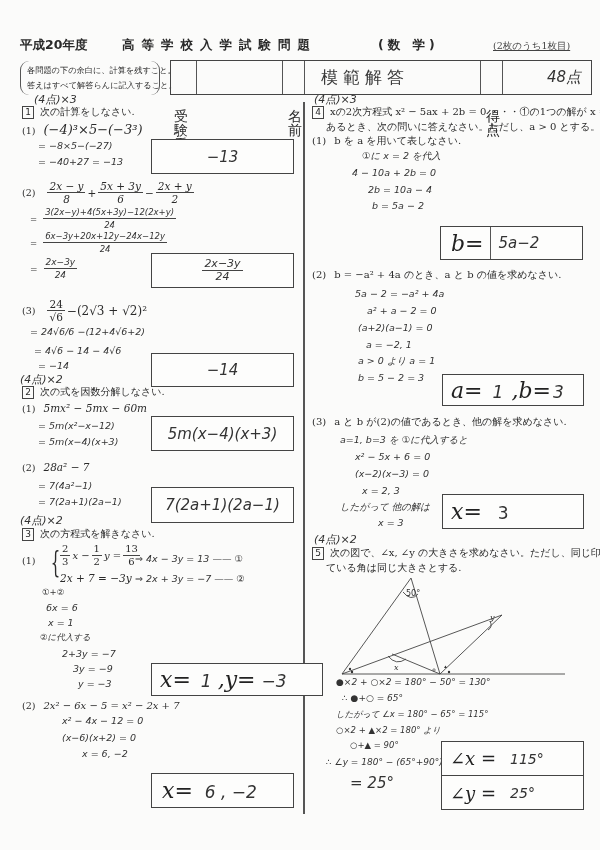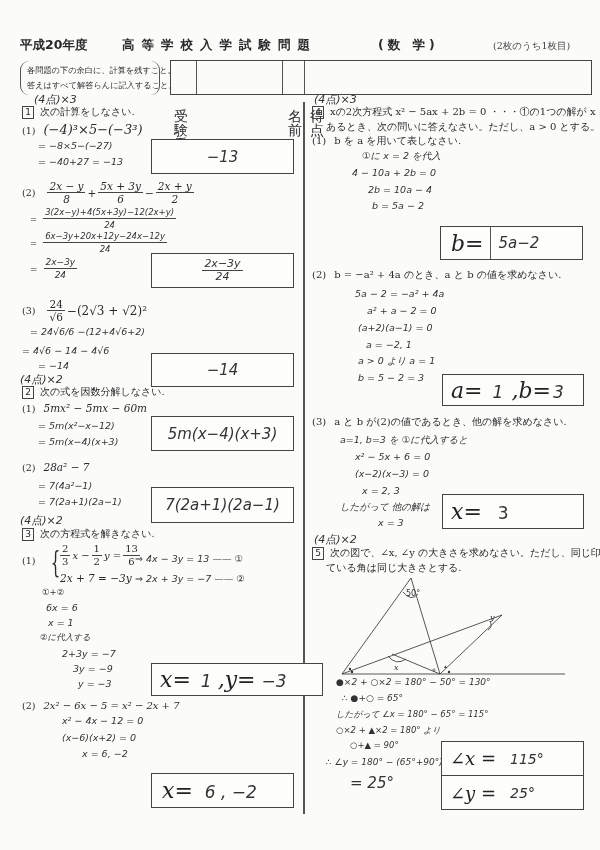--- a/index.html
+++ b/index.html
@@ -3,21 +3,21 @@
   <meta charset="utf-8">
   <style>
     html, body { margin: 0; padding: 0; }
     body {
       width: 600px; height: 850px; background: #fbfbfa; position: relative;
       overflow: hidden; font-family: "DejaVu Serif", serif; color: #2a2a2a;
     }
     .abs { position: absolute; }
     .title { font-family: "DejaVu Sans", sans-serif; font-weight: bold; font-size: 12.5px; letter-spacing: 0px; white-space: nowrap; }
     .title-main { letter-spacing: 7px; }
-    .sheet-note { font-size: 9.5px; color: #444; white-space: nowrap; font-family: "DejaVu Serif", serif; }
+    .sheet-note { font-size: 9.5px; color: #444; white-space: nowrap; font-family: "DejaVu Serif", serif; text-decoration: underline; }
     .instr {
       left: 20px; top: 61px; width: 140px; height: 34px; border-left: 1.5px solid #555; border-right: 1.5px solid #555;
       border-radius: 9px; font-size: 8.2px; line-height: 15px; padding: 2px 4px 0 6px; box-sizing: border-box; white-space: nowrap;
     }
     .hdr-table { left: 170px; top: 60px; width: 422px; height: 35px; border: 1.2px solid #444; display: flex; box-sizing: border-box; }
     .hdr-cell { border-right: 1px solid #555; box-sizing: border-box; position: relative; }
     .hdr-cell:last-child { border-right: none; }
     .hdr-label { font-size: 14px; line-height: 14px; padding: 2px 0 0 5px; margin-top: 46px; }
     .hw { font-family: "DejaVu Sans", sans-serif; font-style: italic; color: #333; white-space: nowrap; }
     .hw-name { font-size: 17px; letter-spacing: 5px; color: #3a3a3a; font-style: normal; font-family: "DejaVu Serif", serif; }
@@ -57,26 +57,32 @@
   </div>
   <div class="hdr-cell" style="width:86px;">
     <span></span>
   </div>
   <div class="hdr-cell" style="width:22px;">
     <div class="hdr-label" style="padding-left:5px;">
       <div>名</div>
       <div>前</div>
     </div>
   </div>
+  <div class="hdr-cell" style="width:176px; display:flex; align-items:center; padding-left:16px;">
+    <span class="hw-name">模範解答</span>
+  </div>
   <div class="hdr-cell" style="width:22px;">
     <div class="hdr-label" style="padding-left:5px;">
       <div>得</div>
       <div>点</div>
     </div>
   </div>
+  <div class="hdr-cell" style="flex:1; display:flex; align-items:center; justify-content:flex-end; padding-right:10px;">
+    <span class="hw" style="font-size:15px;">48点</span>
+  </div>
 </div>
 
 <div class="abs vline"></div>
 
 <div class="abs hw points" style="left:34px; top:92px;">(4点)×3</div>
 <div class="abs qtext" style="left:22px; top:105px;">
   <span class="qnum">1</span><span>次の計算をしなさい.</span>
 </div>
 <div class="abs prob" style="left:22px; top:122px;">
   <span style="font-size:9.5px; margin-right:8px;">(1)</span><span style="font-size:13px; font-style:italic;">(−4)³×5−(−3³)</span>
@@ -134,21 +140,21 @@
 
 <div class="abs prob" style="left:22px; top:298px; display:flex; align-items:center;">
   <span style="font-size:9.5px; margin-right:10px;">(3)</span>
   <span class="frac">
       <span class="n">24</span>
       <span class="d">√6</span>
     </span>
   <span style="font-size:12px;">−(2√3 + √2)²</span>
 </div>
 <div class="abs hw step" style="left:30px; top:326px;">= 24√6/6 −(12+4√6+2)</div>
-<div class="abs hw step" style="left:22px; top:345px;">= 4√6 − 14 − 4√6</div>
+<div class="abs hw step" style="left:34px; top:345px;">= 4√6 − 14 − 4√6</div>
 <div class="abs hw step" style="left:38px; top:360px;">= −14</div>
 <div class="abs ansbox" style="left:151px; top:353px; width:143px; height:34px;">
   <span class="ans-hw">−14</span>
 </div>
 
 <div class="abs hw points" style="left:20px; top:372px;">(4点)×2</div>
 <div class="abs qtext" style="left:22px; top:385px;">
   <span class="qnum">2</span><span>次の式を因数分解しなさい.</span>
 </div>
 <div class="abs prob" style="left:22px; top:402px;">

